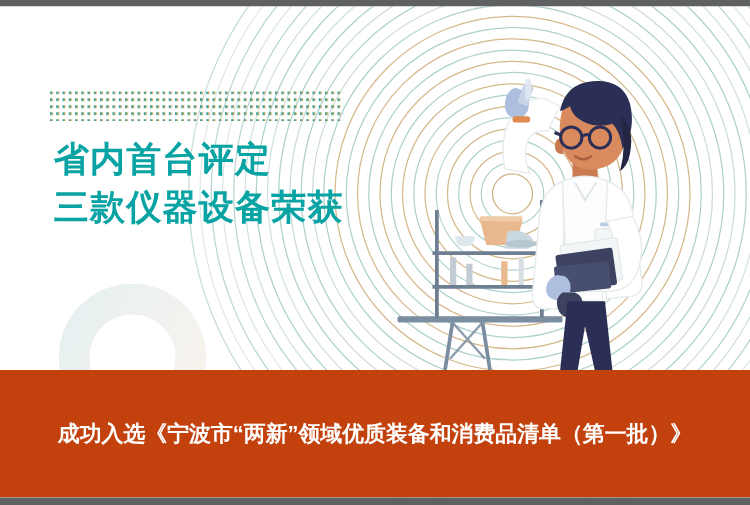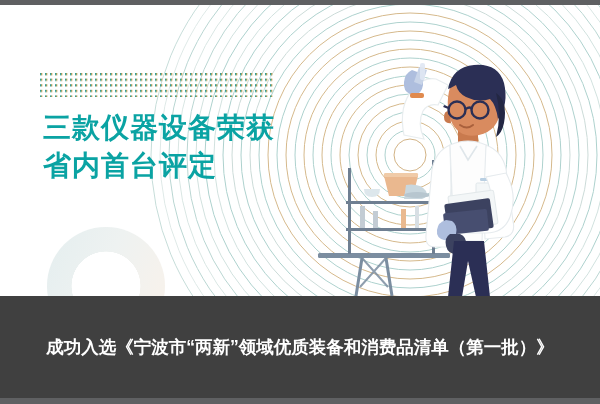--- a/index.html
+++ b/index.html
@@ -61,21 +61,21 @@
 
   
   .logo{
     position:absolute;right:8px;top:0px;width:62px;height:62px;z-index:40;
   }
   .logo svg{display:block;}
 
   
   .banner{
     position:absolute;left:0;top:291px;width:600px;height:102px;
-    background:#404040;z-index:50;
+    background:#c2410c;z-index:50;
     display:flex;align-items:center;justify-content:center;
   }
   .banner-text{
     color:#ffffff;
     font-size:17.5px;
     font-weight:700;
     letter-spacing:0px;
     white-space:nowrap;
     text-align:center;
   }
@@ -143,22 +143,22 @@
           <pattern id="dotPat" x="0" y="0" width="5" height="5.6" patternUnits="userSpaceOnUse">
             <rect x="0" y="0" width="2.3" height="2.3" fill="url(#dotGrad)"></rect>
           </pattern>
         </defs>
         <rect x="0" y="0" width="235" height="24" fill="url(#dotPat)"></rect>
         <rect x="0" y="0" width="235" height="24" fill="url(#dotGrad)" style="mix-blend-mode:multiply" opacity="0"></rect>
       </svg>
     </div>
 
     <div class="headline">
+      <span class="hl-line">省内首台评定</span>
       <span class="hl-line">三款仪器设备荣获</span>
-      <span class="hl-line">省内首台评定</span>
     </div>
 
     <div class="illus">
       <svg width="300" height="300" viewBox="0 0 300 300" aria-hidden="true">
 
         <g>
 
           <rect x="18" y="238" width="132" height="5" rx="1.5" fill="#7b8da0"></rect>
 
           <path d="M62 243 L56 281 M86 243 L92 281" stroke="#7b8da0" stroke-width="3" fill="none"></path>

